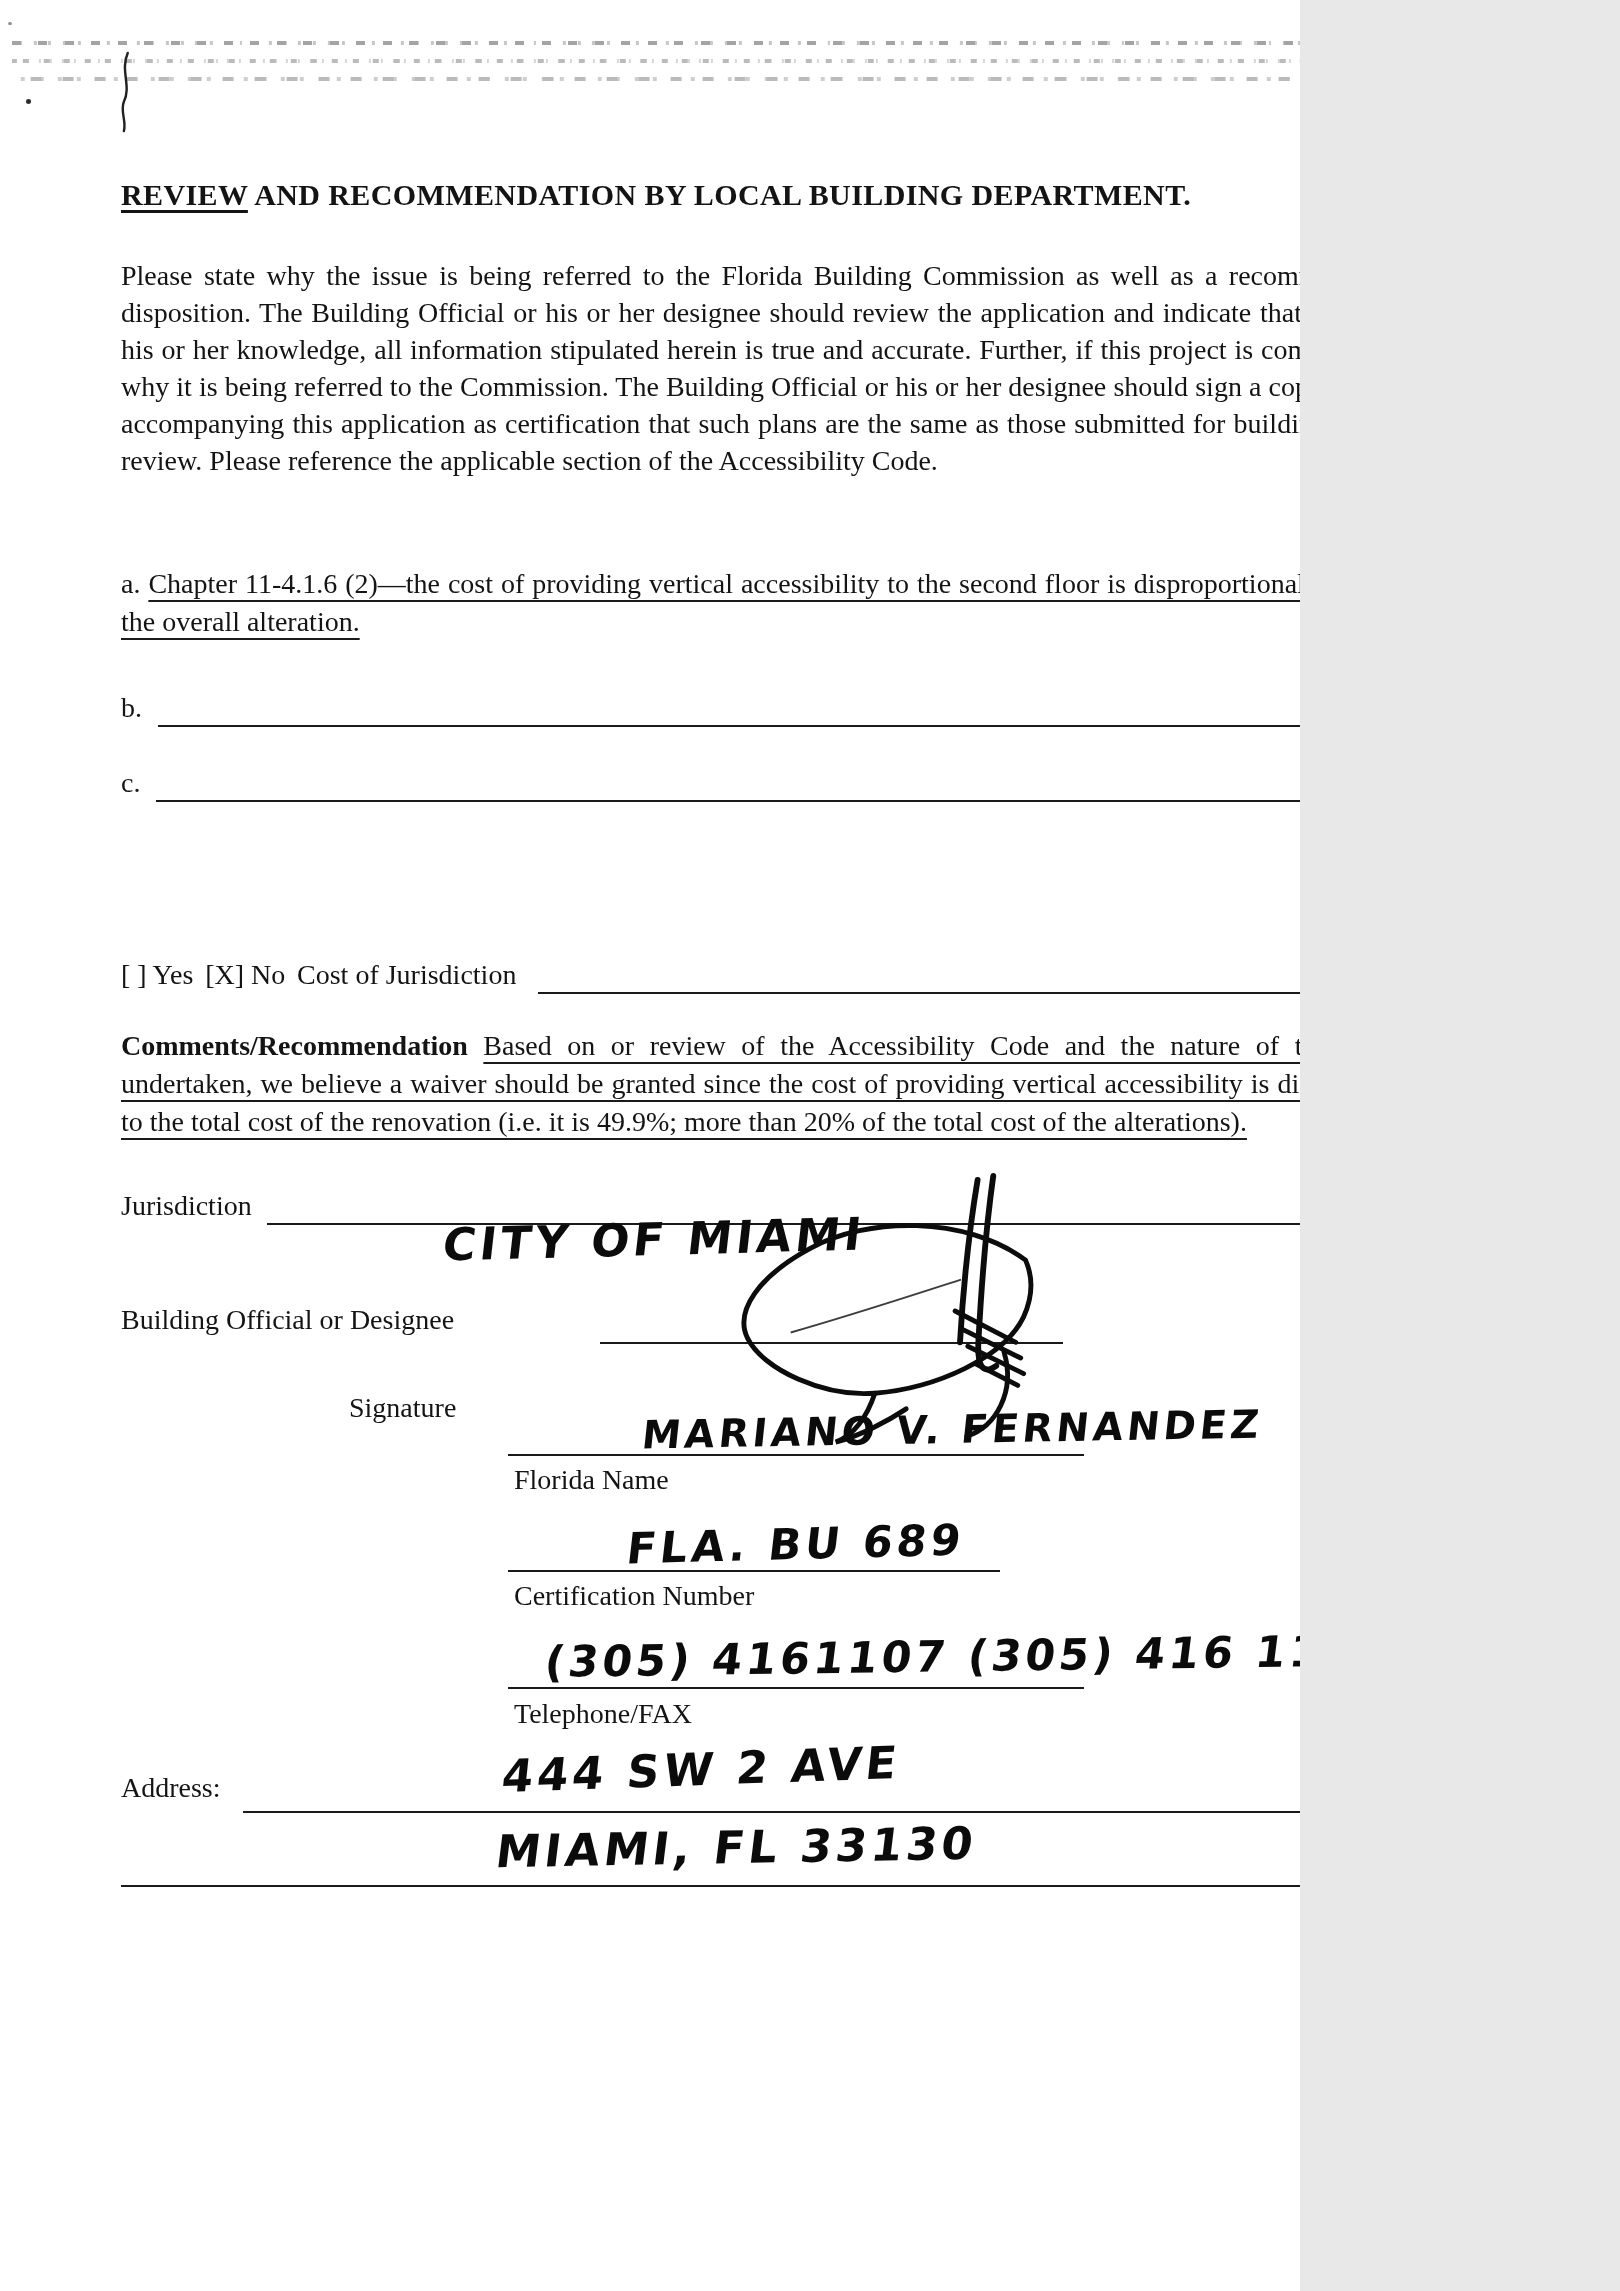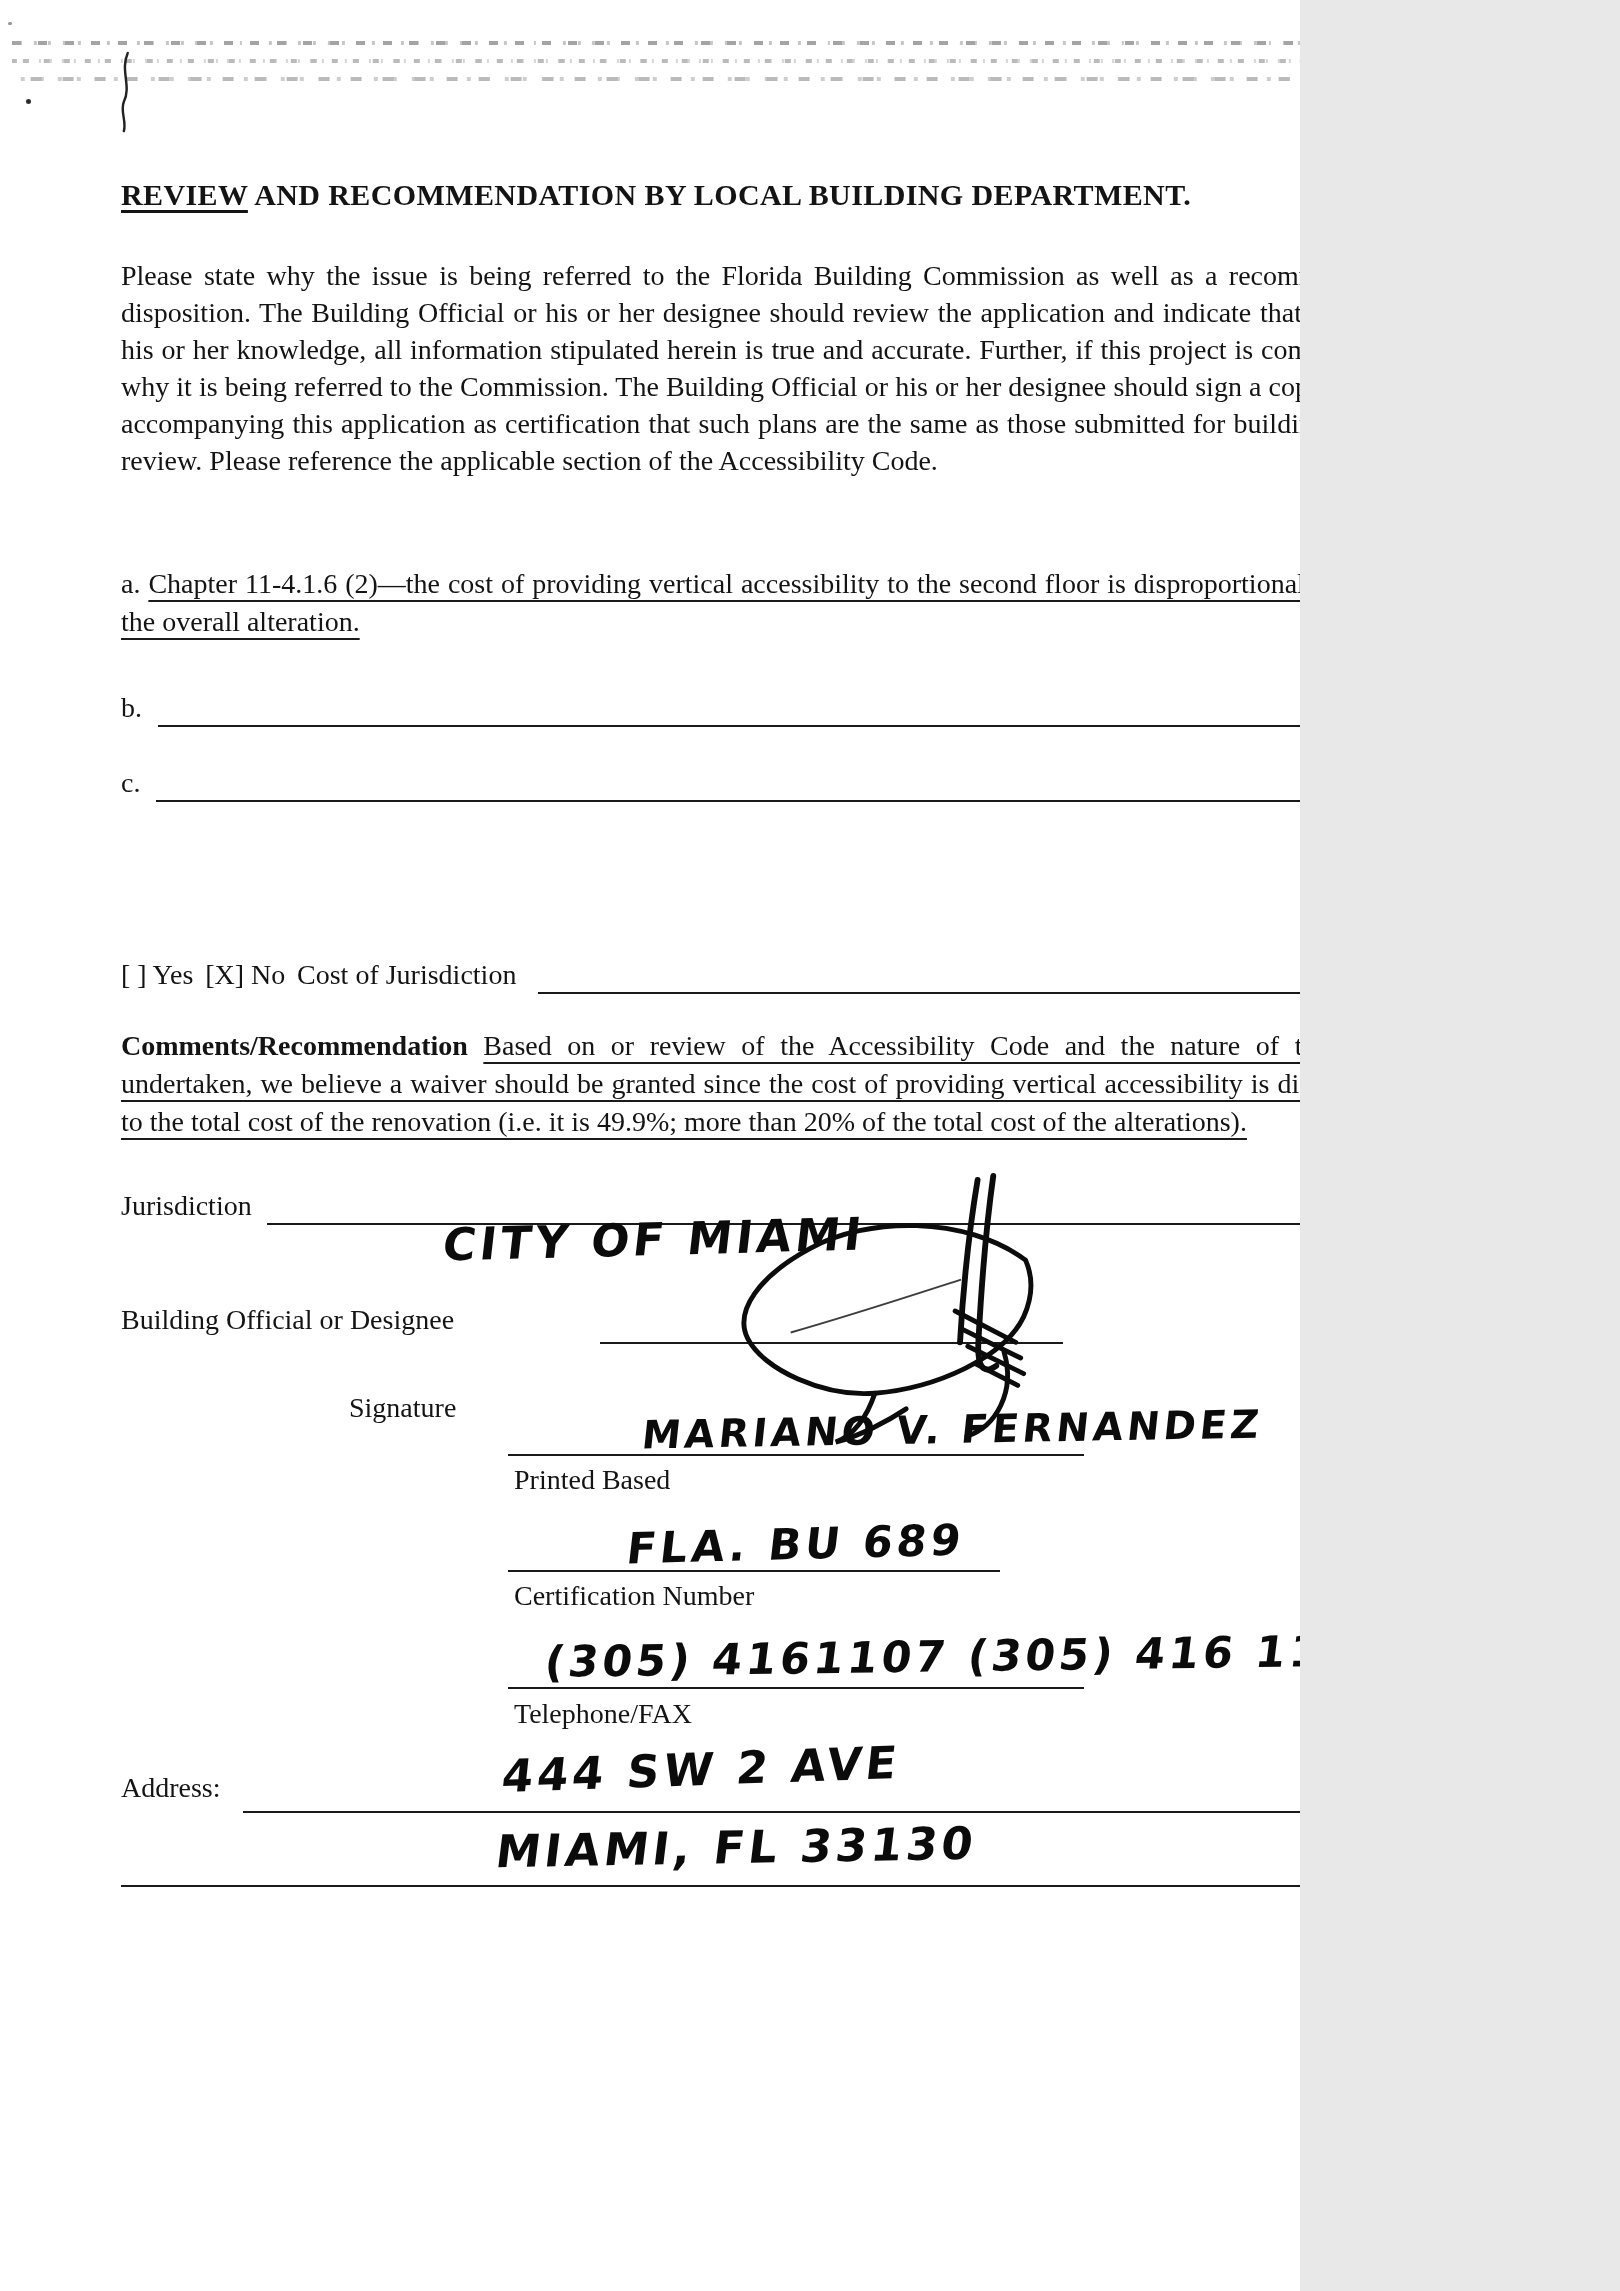--- a/index.html
+++ b/index.html
@@ -114,21 +114,21 @@
     <path d="M 230,140 L 292,172" stroke="#0c0c0c" stroke-width="5" stroke-linecap="round"></path>
     <path d="M 236,158 L 297,188" stroke="#0c0c0c" stroke-width="5" stroke-linecap="round"></path>
     <path d="M 243,176 L 300,204" stroke="#0c0c0c" stroke-width="5" stroke-linecap="round"></path>
     <path d="M 251,194 L 294,216" stroke="#0c0c0c" stroke-width="5" stroke-linecap="round"></path>
     <path d="M 280,182 C 292,222 272,258 242,268" fill="none" stroke="#0c0c0c" stroke-width="5" stroke-linecap="round"></path>
     <path d="M 62,162 C 132,142 192,122 236,108" fill="none" stroke="#0c0c0c" stroke-width="2" opacity=".8"></path>
   </svg>
 
   <div class="hw" style="left:642px;top:1407px;font-size:39px;transform:rotate(-1deg) skewX(-7deg);">MARIANO V. FERNANDEZ</div>
   <div class="line" style="left:508px;top:1423px;width:576px;height:31px;"></div>
-  <div class="caption" style="left:514px;top:1464px;">Printed Based</div>
+  <div class="caption" style="left:514px;top:1464px;">Florida Name</div>
 
   <div class="hw" style="left:627px;top:1519px;font-size:43px;transform:rotate(-1.5deg) skewX(-8deg);">FLA. BU 689</div>
   <div class="line" style="left:508px;top:1539px;width:492px;height:31px;"></div>
   <div class="caption" style="left:514px;top:1580px;">Certification Number</div>
 
   <div class="hw" style="left:545px;top:1631px;font-size:43px;transform:rotate(-0.8deg) skewX(-8deg);">(305) 4161107   (305) 416 1160</div>
   <div class="line" style="left:508px;top:1656px;width:576px;height:31px;"></div>
   <div class="caption" style="left:514px;top:1698px;">Telephone/FAX</div>
 
   <div class="caption" style="left:121px;top:1772px;">Address:</div>

